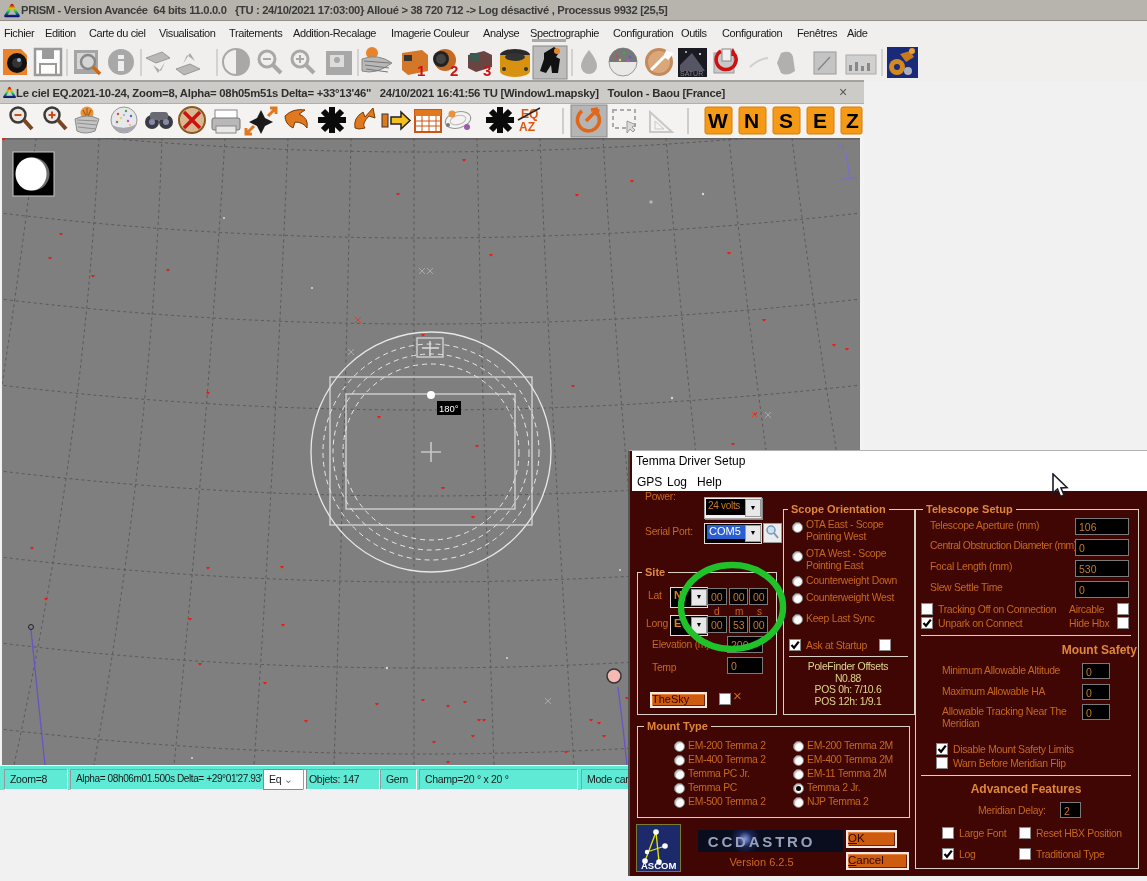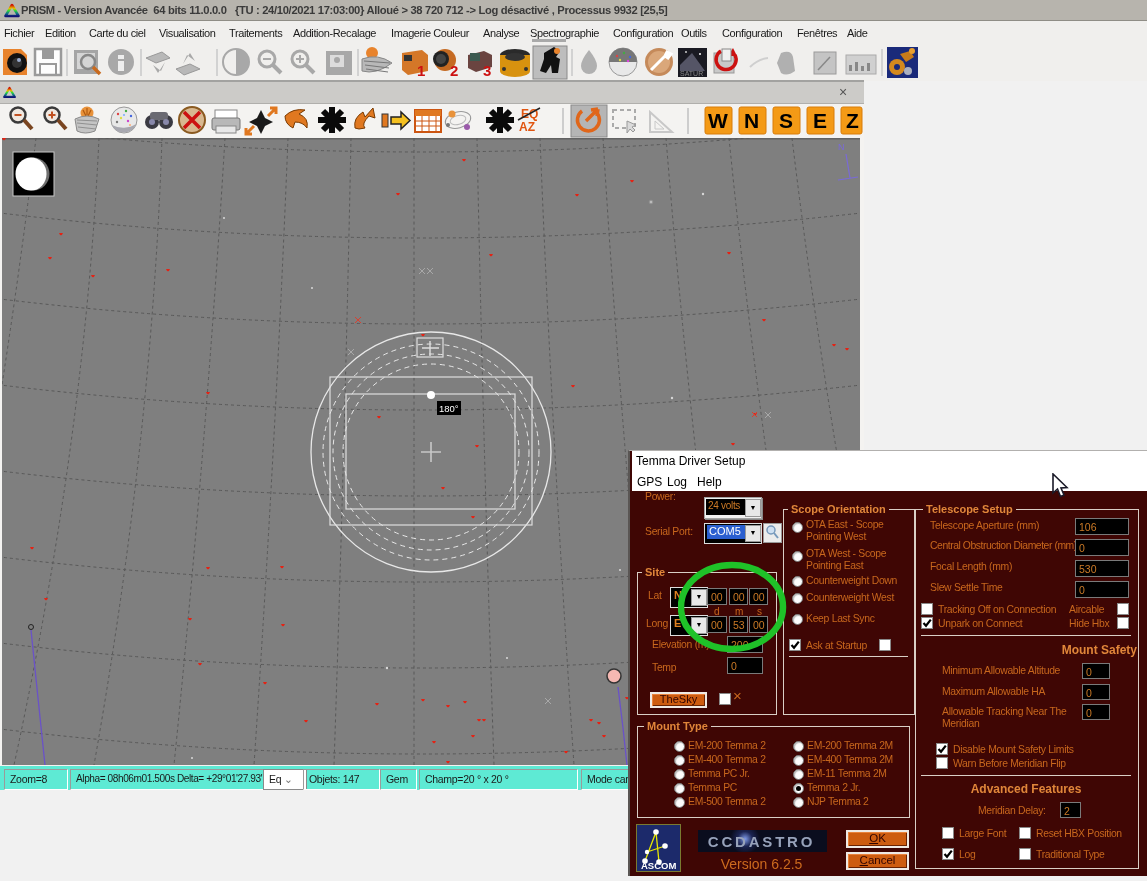--- a/index.html
+++ b/index.html
@@ -26,21 +26,21 @@
   
   #dlg{left:628px;top:450px;width:519px;height:425px;background:#3f0604;border-top:1px solid #b2b0ae;border-left:2px solid #5a5654;}
   #dlghead{left:2px;top:0px;width:517px;height:40px;background:#ffffff;}
   .dlab{position:absolute;font-size:10.4px;letter-spacing:-0.3px;color:#c8671d;white-space:nowrap;line-height:11.5px;}
   .dlabB{position:absolute;font-size:11px;font-weight:bold;color:#e0863a;}
   .grp{position:absolute;border:1px solid #d9cfc6;}
   .grpt{position:absolute;font-size:11px;font-weight:bold;color:#e0863a;background:#3f0604;padding:0 3px;}
   .fld{position:absolute;background:#000;border:1px solid #7a7a7a;color:#cc7a26;font-size:10.5px;padding:2px 0 0 3px;box-sizing:border-box;}
   .cb{position:absolute;width:12px;height:12px;background:#fff;border:1px solid #888;box-sizing:border-box;}
   .rad{position:absolute;width:11px;height:11px;border-radius:50%;background:#fcfcfc;border:1px solid #777;box-shadow:inset 1px 1px 1px #bbb;box-sizing:border-box;}
-  .obtn{position:absolute;background:#cd5c10;border:2px solid #efe9e4;box-shadow:inset 1px 1px 0 #e8813a, inset -1px -1px 0 #6a2200;color:#300401;font-size:11.5px;text-align:center;box-sizing:border-box;}
+  .obtn{position:absolute;background:#cd5c10;border:2px solid #efe9e4;box-shadow:inset 1px 1px 0 #e8813a, inset -1px -1px 0 #6a2200;color:#300401;font-size:11.5px;text-align:left;box-sizing:border-box;}
 </style>
 </head>
 <body>
 <div id="app">
   <div class="abs" id="titlebar"></div>
   <div class="abs" id="titletext">PRISM - Version Avancée&nbsp; 64 bits 11.0.0.0&nbsp;&nbsp; {TU : 24/10/2021 17:03:00} Alloué &gt; 38 720 712 -&gt; Log désactivé , Processus 9932 [25,5]</div>
   <svg class="abs" style="left:4px;top:3px" width="16" height="15" viewBox="0 0 16 15">
     <defs>
         <linearGradient id="pg1" x1="0" y1="0" x2="0" y2="1">
       <stop offset="0" stop-color="#cc1100"></stop>
@@ -170,20 +170,21 @@
           <linearGradient id="pg2" x1="0" y1="0" x2="0" y2="1">
       <stop offset="0" stop-color="#cc1100"></stop>
             <stop offset="0.3" stop-color="#eebb00"></stop>
       <stop offset="0.5" stop-color="#33dd33"></stop>
             <stop offset="0.75" stop-color="#117788"></stop>
       <stop offset="1" stop-color="#111177"></stop>
           </linearGradient>
         </defs>
       <polygon points="8,2 14.5,13 1.5,13" fill="none" stroke="url(#pg2)" stroke-width="2.8" stroke-linejoin="round"></polygon>
     </svg>
+    <div class="abs" id="maptitletext">Le ciel EQ.2021-10-24, Zoom=8, Alpha= 08h05m51s Delta= +33°13'46"&nbsp;&nbsp; 24/10/2021 16:41:56 TU [Window1.mapsky]&nbsp;&nbsp; Toulon - Baou [France]</div>
     <div class="abs" id="mapx">×</div>
     <svg class="abs" id="maptoolbar" style="left:0;top:22px" width="864" height="34" viewBox="0 0 864 34">
       <g id="zm1">
         <circle cx="18" cy="11" r="7.5" fill="#f0e8e0" stroke="#3a3a3a" stroke-width="2.5"></circle>
         <line x1="24" y1="16" x2="32" y2="25" stroke="#7a4520" stroke-width="4"></line>
         <line x1="14.5" y1="11" x2="21.5" y2="11" stroke="#c05020" stroke-width="2"></line>
       </g>
       <g>
         <circle cx="52" cy="11" r="7.5" fill="#f0e8e0" stroke="#3a3a3a" stroke-width="2.5"></circle>
         <line x1="58" y1="16" x2="66" y2="25" stroke="#7a4520" stroke-width="4"></line>
@@ -487,20 +488,21 @@
     <div class="dlab" style="left:176px;top:141px">Counterweight West</div>
     <div class="rad" style="left:162px;top:163px"></div>
     <div class="dlab" style="left:176px;top:162px">Keep Last Sync</div>
     <div class="cb" style="left:159px;top:188px"></div>
     <svg class="abs" style="left:159px;top:188px" width="12" height="12" viewBox="0 0 12 12">
         <path d="M2.5,6 L5,8.7 L9.8,2.6" stroke="#000" stroke-width="2.2" fill="none"></path>
       </svg>
     <div class="dlab" style="left:176px;top:189px">Ask at Startup</div>
     <div class="cb" style="left:249px;top:188px"></div>
     <div class="abs" style="left:159px;top:205px;width:119px;height:1px;background:#d9cfc6"></div>
+    <div class="abs" style="left:153px;top:210px;width:130px;text-align:center;font-size:10.4px;letter-spacing:-0.3px;line-height:11.5px;color:#ddd68e">PoleFinder Offsets<br>N0.88<br>POS 0h: 7/10.6<br>POS 12h: 1/9.1</div>
 
     <div class="grp" style="left:7px;top:275px;width:271px;height:90px"></div>
     <div class="grpt" style="left:14px;top:269px">Mount Type</div>
     <div class="rad" style="left:44px;top:290px"></div>
       <div class="dlab" style="left:58px;top:289px">EM-200 Temma 2</div>
     <div class="rad" style="left:44px;top:304px"></div>
       <div class="dlab" style="left:58px;top:303px">EM-400 Temma 2</div>
     <div class="rad" style="left:44px;top:318px"></div>
       <div class="dlab" style="left:58px;top:317px">Temma PC Jr.</div>
     <div class="rad" style="left:44px;top:332px"></div>
@@ -525,26 +527,26 @@
         <g fill="#fff">
         <circle cx="19" cy="7" r="2.8"></circle>
             <circle cx="8" cy="36" r="2.8"></circle>
         <circle cx="22" cy="37" r="2.8"></circle>
             <circle cx="28" cy="21" r="2.8"></circle>
             <circle cx="10" cy="27" r="2.2"></circle>
         </g>
         <text x="4" y="44" font-size="9.5" font-weight="bold" fill="#fff" font-family="Liberation Sans">ASCOM</text>
       </svg>
     </div>
-    <div class="abs" style="left:68px;top:379px;width:129px;height:22px;background:#0a0d1e;overflow:hidden">
+    <div class="abs" style="left:68px;top:379px;width:145px;height:22px;background:#0a0d1e;overflow:hidden">
       <div class="abs" style="left:32px;top:-6px;width:30px;height:30px;background:radial-gradient(circle, rgba(140,170,255,0.9) 0%, rgba(60,80,180,0.35) 35%, rgba(10,13,30,0) 70%)"></div>
       <div class="abs" style="left:1px;top:3px;width:125px;text-align:center;font-size:15px;font-weight:bold;color:#97a2ba;letter-spacing:2.8px;">CCDASTRO</div>
     </div>
-    <div class="abs" style="left:68px;top:405px;width:127px;text-align:center;font-size:14px;color:#cc6a1e">Version 6.2.5</div>
-    <div class="obtn" style="left:216px;top:379px;width:63px;height:18px;line-height:13px"><u>O</u>K</div>
+    <div class="abs" style="left:68px;top:405px;width:127px;text-align:center;font-size:11px;color:#cc6a1e">Version 6.2.5</div>
+    <div class="obtn" style="left:216px;top:379px;width:51px;height:18px;line-height:13px"><u>O</u>K</div>
     <div class="obtn" style="left:216px;top:401px;width:63px;height:18px;line-height:13px"><u>C</u>ancel</div>
 
     <div class="grp" style="left:285px;top:58px;width:222px;height:358px"></div>
     <div class="grpt" style="left:293px;top:52px">Telescope Setup</div>
     <div class="dlab" style="left:300px;top:69px">Telescope Aperture (mm)</div>
     <div class="fld" style="left:445px;top:67px;width:54px;height:17px">106</div>
     <div class="dlab" style="left:300px;top:89px;letter-spacing:-0.45px">Central Obstruction Diameter (mm)</div>
     <div class="fld" style="left:445px;top:88px;width:54px;height:17px">0</div>
     <div class="dlab" style="left:300px;top:110px">Focal Length (mm)</div>
     <div class="fld" style="left:445px;top:109px;width:54px;height:17px">530</div>

